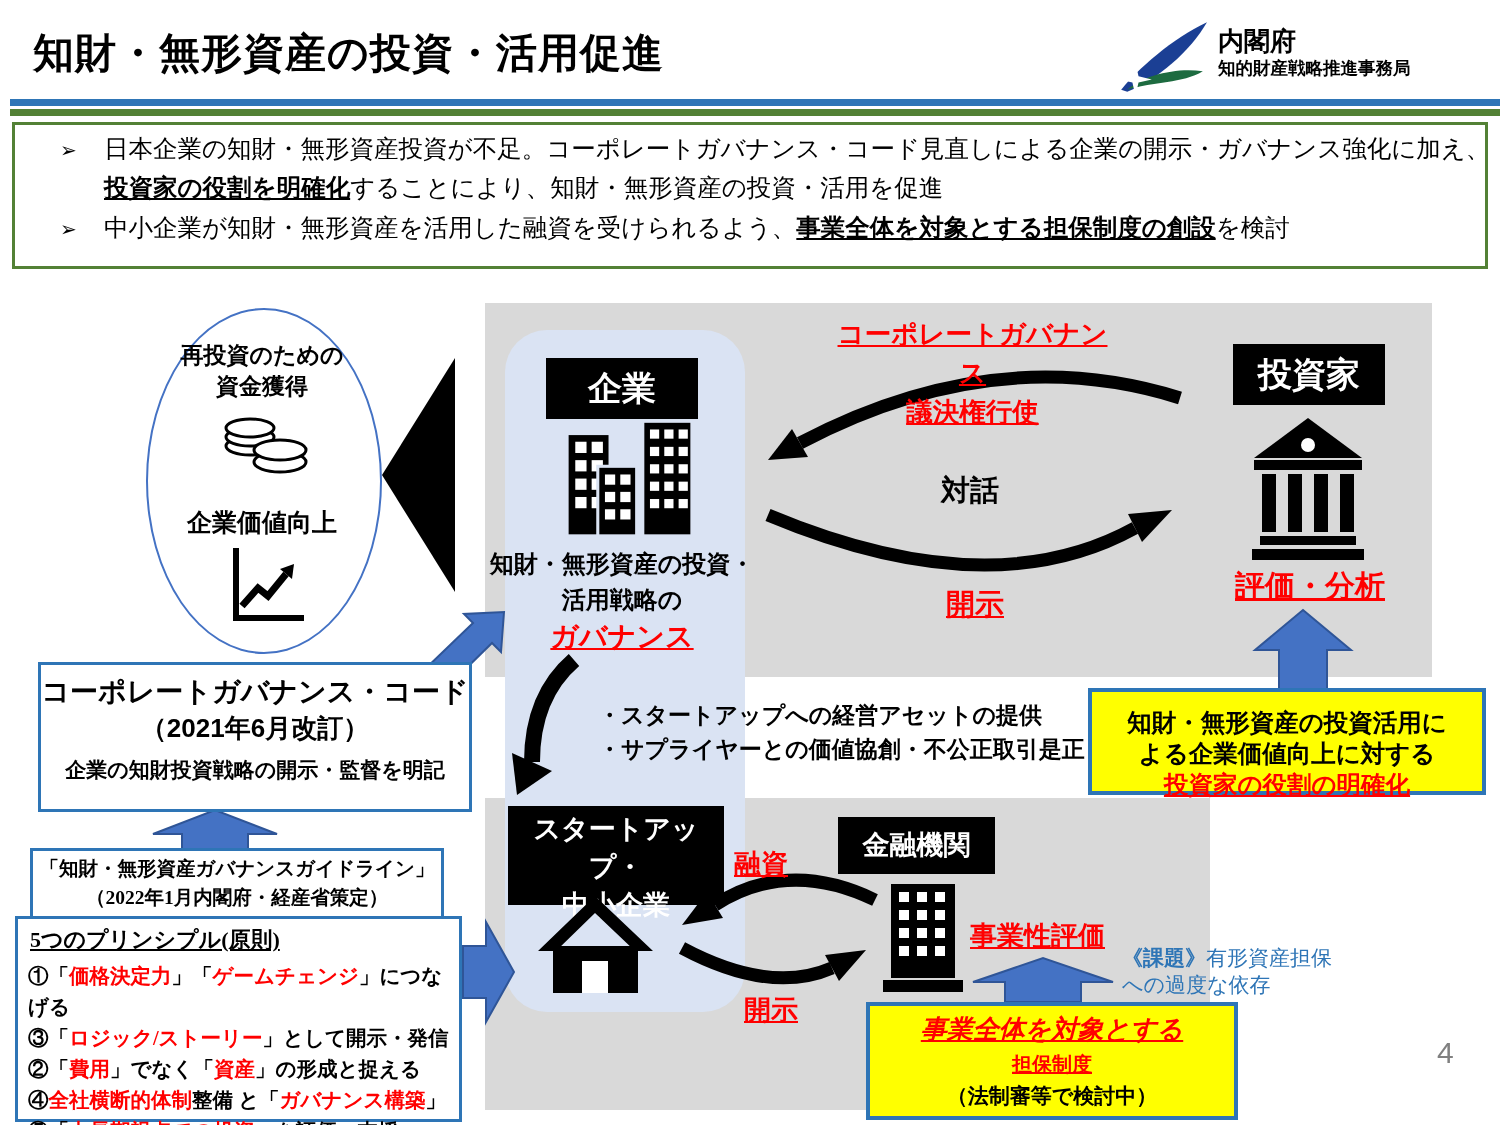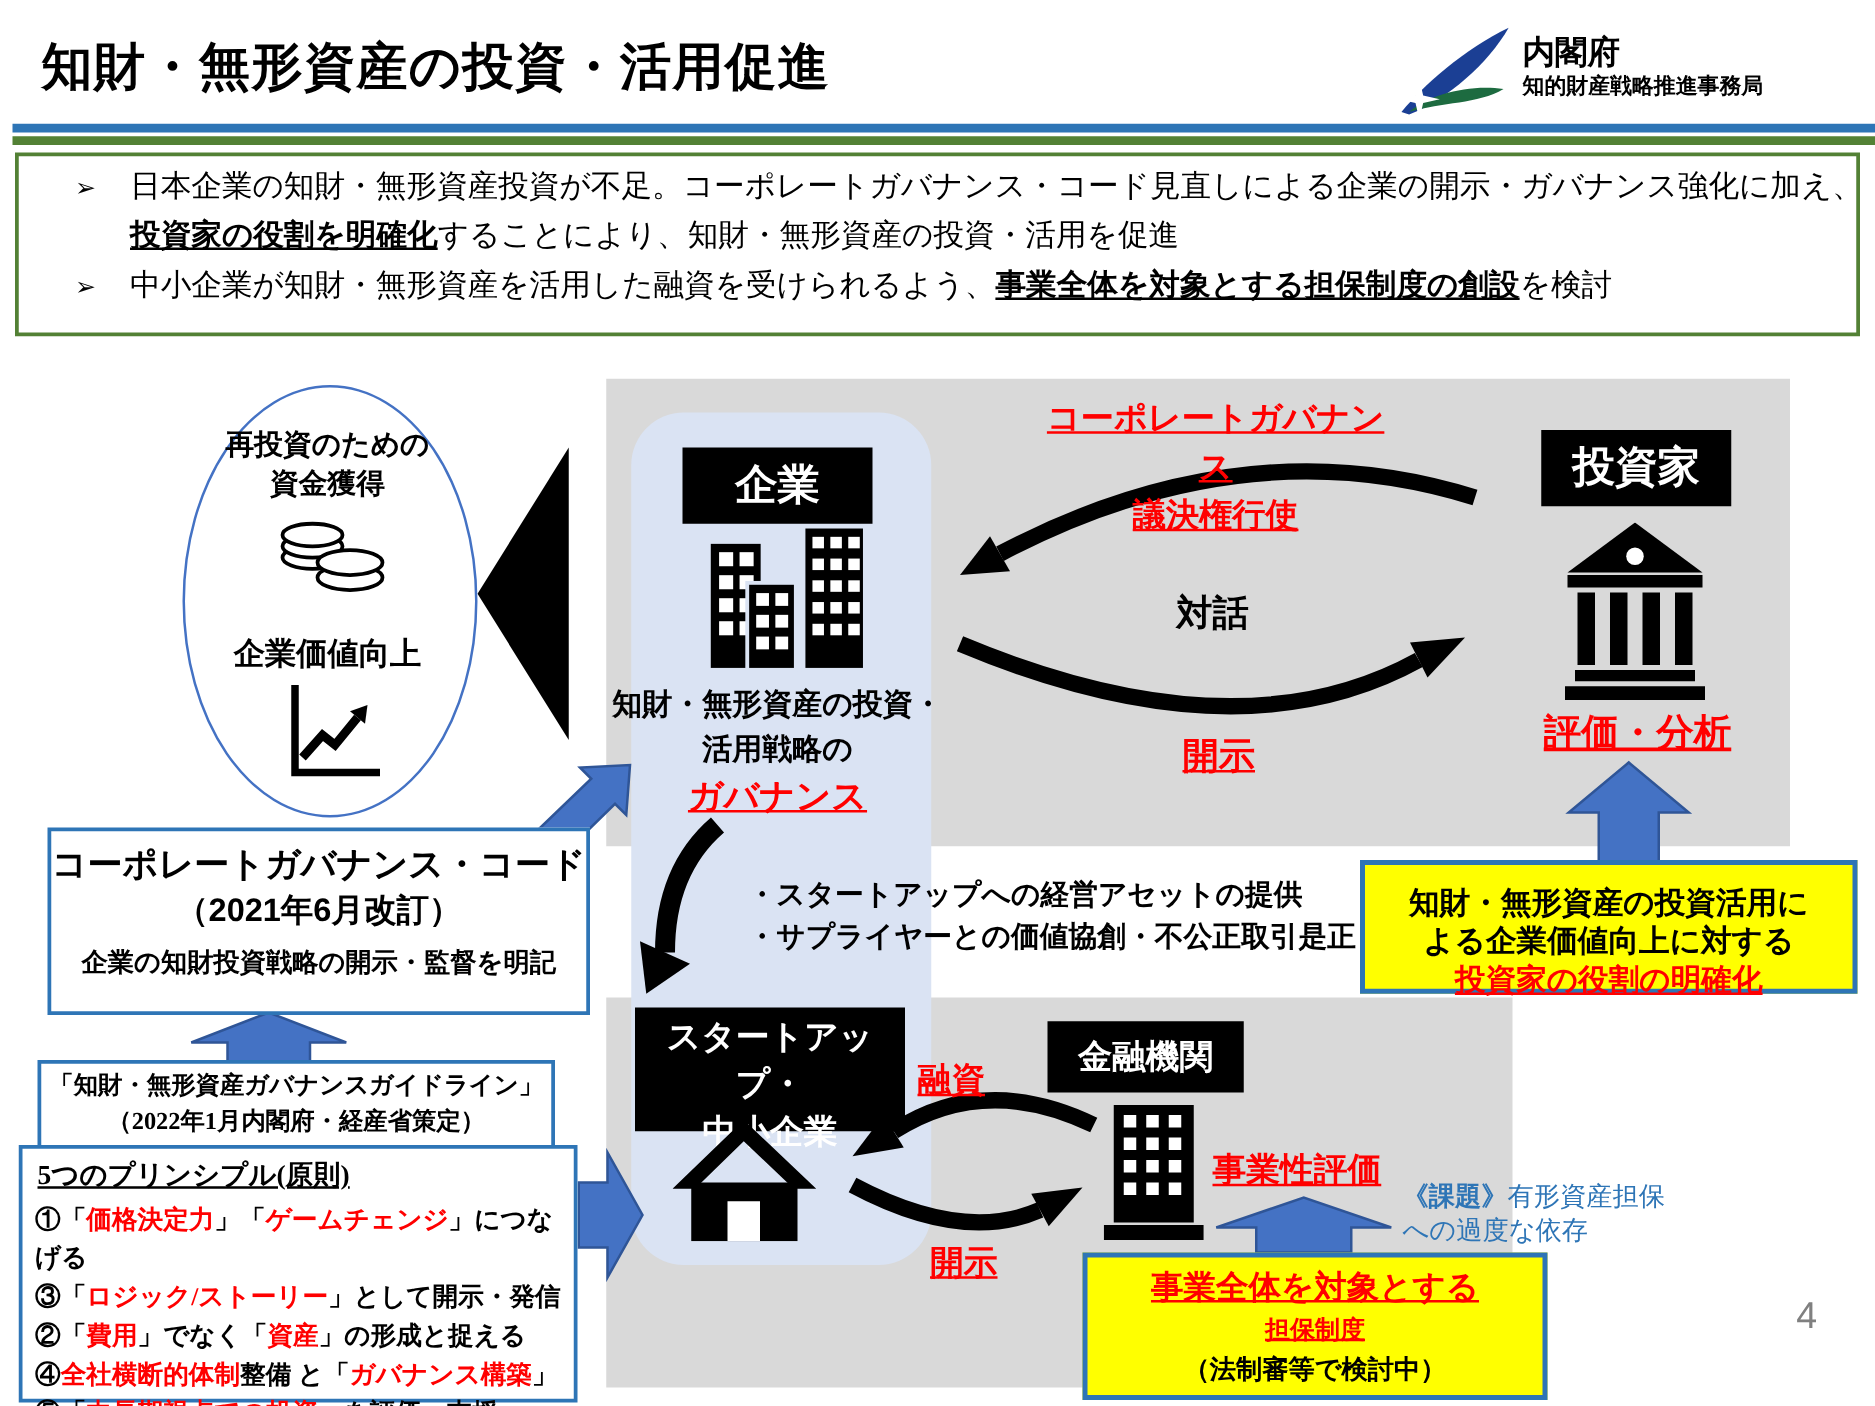--- a/index.html
+++ b/index.html
@@ -235,20 +235,20 @@
       <rect x="0" y="96" width="80" height="12" fill="#000"></rect>
     </svg>
   </div>
   <div class="abs redu" style="left:970px;top:918px;font-size:27px;">事業性評価</div>
   <div class="abs" style="left:1122px;top:944px;font-size:21px;line-height:27px;color:#2E75B6;">
     <div><span class="sg-b">《課題》</span><span>有形資産担保</span></div>
     <div>への過度な依存</div>
   </div>
 
   <div class="abs yellowbox ctr" style="left:866px;top:1002px;width:372px;height:118px;padding-top:5px;">
-    <div class="redu" style="font-size:26px;line-height:36px;">事業全体を対象とする</div>
+    <div class="redu" style="font-size:26px;line-height:36px;font-style:italic;">事業全体を対象とする</div>
     <div class="redu" style="font-size:20px;line-height:34px;">担保制度</div>
     <div class="b" style="font-size:21px;line-height:30px;">（法制審等で検討中）</div>
   </div>
 
   <div class="abs" style="left:1437px;top:1036px;font-size:30px;color:#808080;">4</div>
 
 </div>
 
 </body></html>

